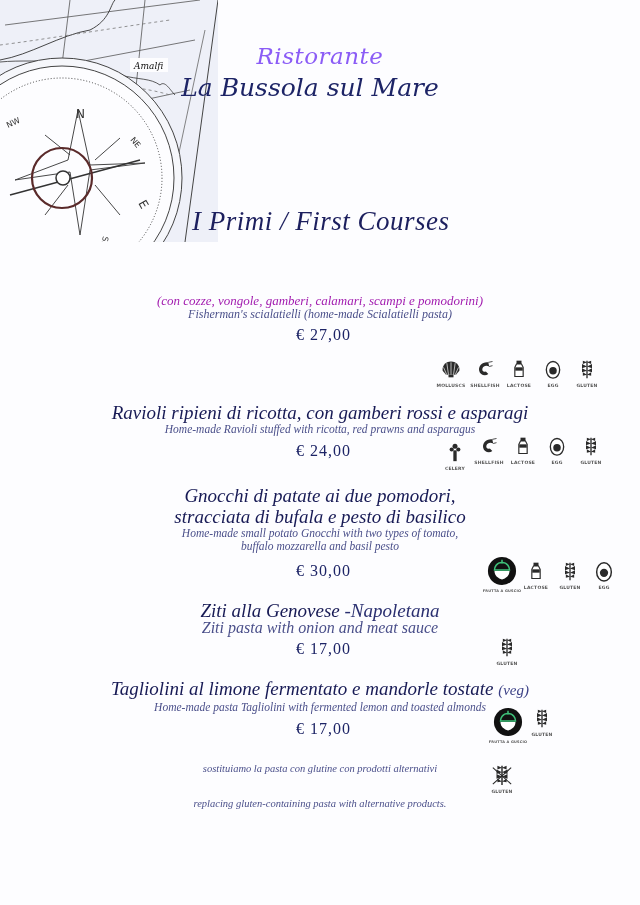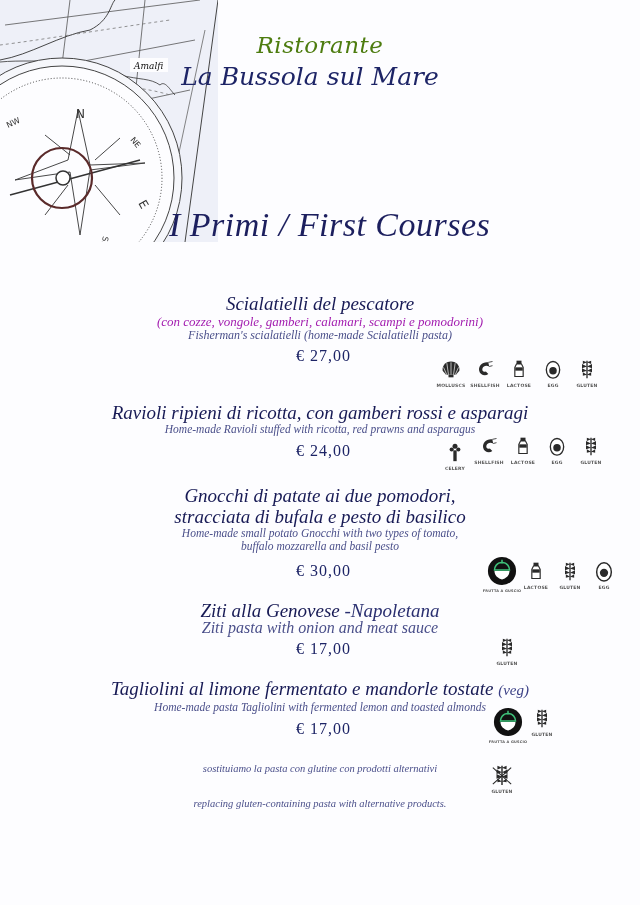--- a/index.html
+++ b/index.html
@@ -3,24 +3,24 @@
 <meta charset="utf-8">
 <style>
   * { margin: 0; padding: 0; box-sizing: border-box; }
   html, body { width: 640px; height: 905px; background: #fdfdff; overflow: hidden; }
   body { position: relative; font-family: "DejaVu Serif", "Liberation Serif", serif; color: #1c1f5e; }
 
   .map-art { position: absolute; left: 0; top: 0; width: 218px; height: 242px; background: #eef0f8; overflow: hidden; }
   .map-art svg { position: absolute; left: 0; top: 0; }
 
   .title-block { position: absolute; left: 190px; top: 30px; width: 260px; text-align: center; }
-  .title-1 { font-family: "DejaVu Serif", serif; font-style: italic; font-size: 23px; color: #4d7c0f; letter-spacing: 0.5px; line-height: 30px; }
+  .title-1 { font-family: "DejaVu Serif", serif; font-style: italic; font-size: 23px; color: #8b5cf6; letter-spacing: 0.5px; line-height: 30px; margin-top: 11px; }
   .title-2 { font-family: "DejaVu Serif", serif; font-style: italic; font-size: 25px; color: #1d2466; line-height: 34px; white-space: nowrap; margin-left: -20px; }
 
-  .section-title { position: absolute; left: 169px; top: 206px; font-family: "Liberation Serif", serif; font-style: italic; font-size: 34px; color: #1c1f5e; letter-spacing: 0.5px; white-space: nowrap; }
+  .section-title { position: absolute; left: 192px; top: 206px; font-family: "Liberation Serif", serif; font-style: italic; font-size: 27px; color: #1c1f5e; letter-spacing: 0.5px; white-space: nowrap; }
 
   .dish { position: absolute; left: 0; width: 640px; text-align: center; }
   .dish-name { font-family: "Liberation Serif", serif; font-style: italic; font-size: 19px; color: #171a55; line-height: 21px; white-space: nowrap; }
   .dish-name .veg { font-size: 15px; color: #3a3f85; }
   .dish-sub-it { font-family: "Liberation Serif", serif; font-style: italic; font-size: 13px; color: #a21caf; line-height: 15px; }
   .dish-desc { font-family: "Liberation Serif", serif; font-style: italic; font-size: 12px; color: #4a4f8a; line-height: 13px; }
   .dish-price { font-family: "Liberation Serif", serif; font-size: 16px; color: #1d2466; letter-spacing: 1px; margin-top: 6px; line-height: 18px; padding-left: 7px; }
 
   .allergens { position: absolute; display: flex; gap: 4px; align-items: flex-start; }
   .allergen { width: 30px; display: flex; flex-direction: column; align-items: center; }
@@ -112,21 +112,20 @@
 </div>
 
 <div class="title-block">
   <div class="title-1">Ristorante</div>
   <div class="title-2">La Bussola sul Mare</div>
 </div>
 
 <div class="section-title">I Primi / First Courses</div>
 
 <div class="dish" style="top:293px;">
-  <div class="dish-name">Scialatielli del pescatore</div>
   <div class="dish-sub-it">(con cozze, vongole, gamberi, calamari, scampi e pomodorini)</div>
   <div class="dish-desc">Fisherman's scialatielli (home-made Scialatielli pasta)</div>
   <div class="dish-price" style="margin-top:5px;">€ 27,00</div>
 </div>
 <div class="allergens" style="left:436px; top:358px;">
   <div class="allergen">
       <div class="ic">
         <svg width="20" height="20">
           <use href="#sym-shell"></use>
         </svg>

